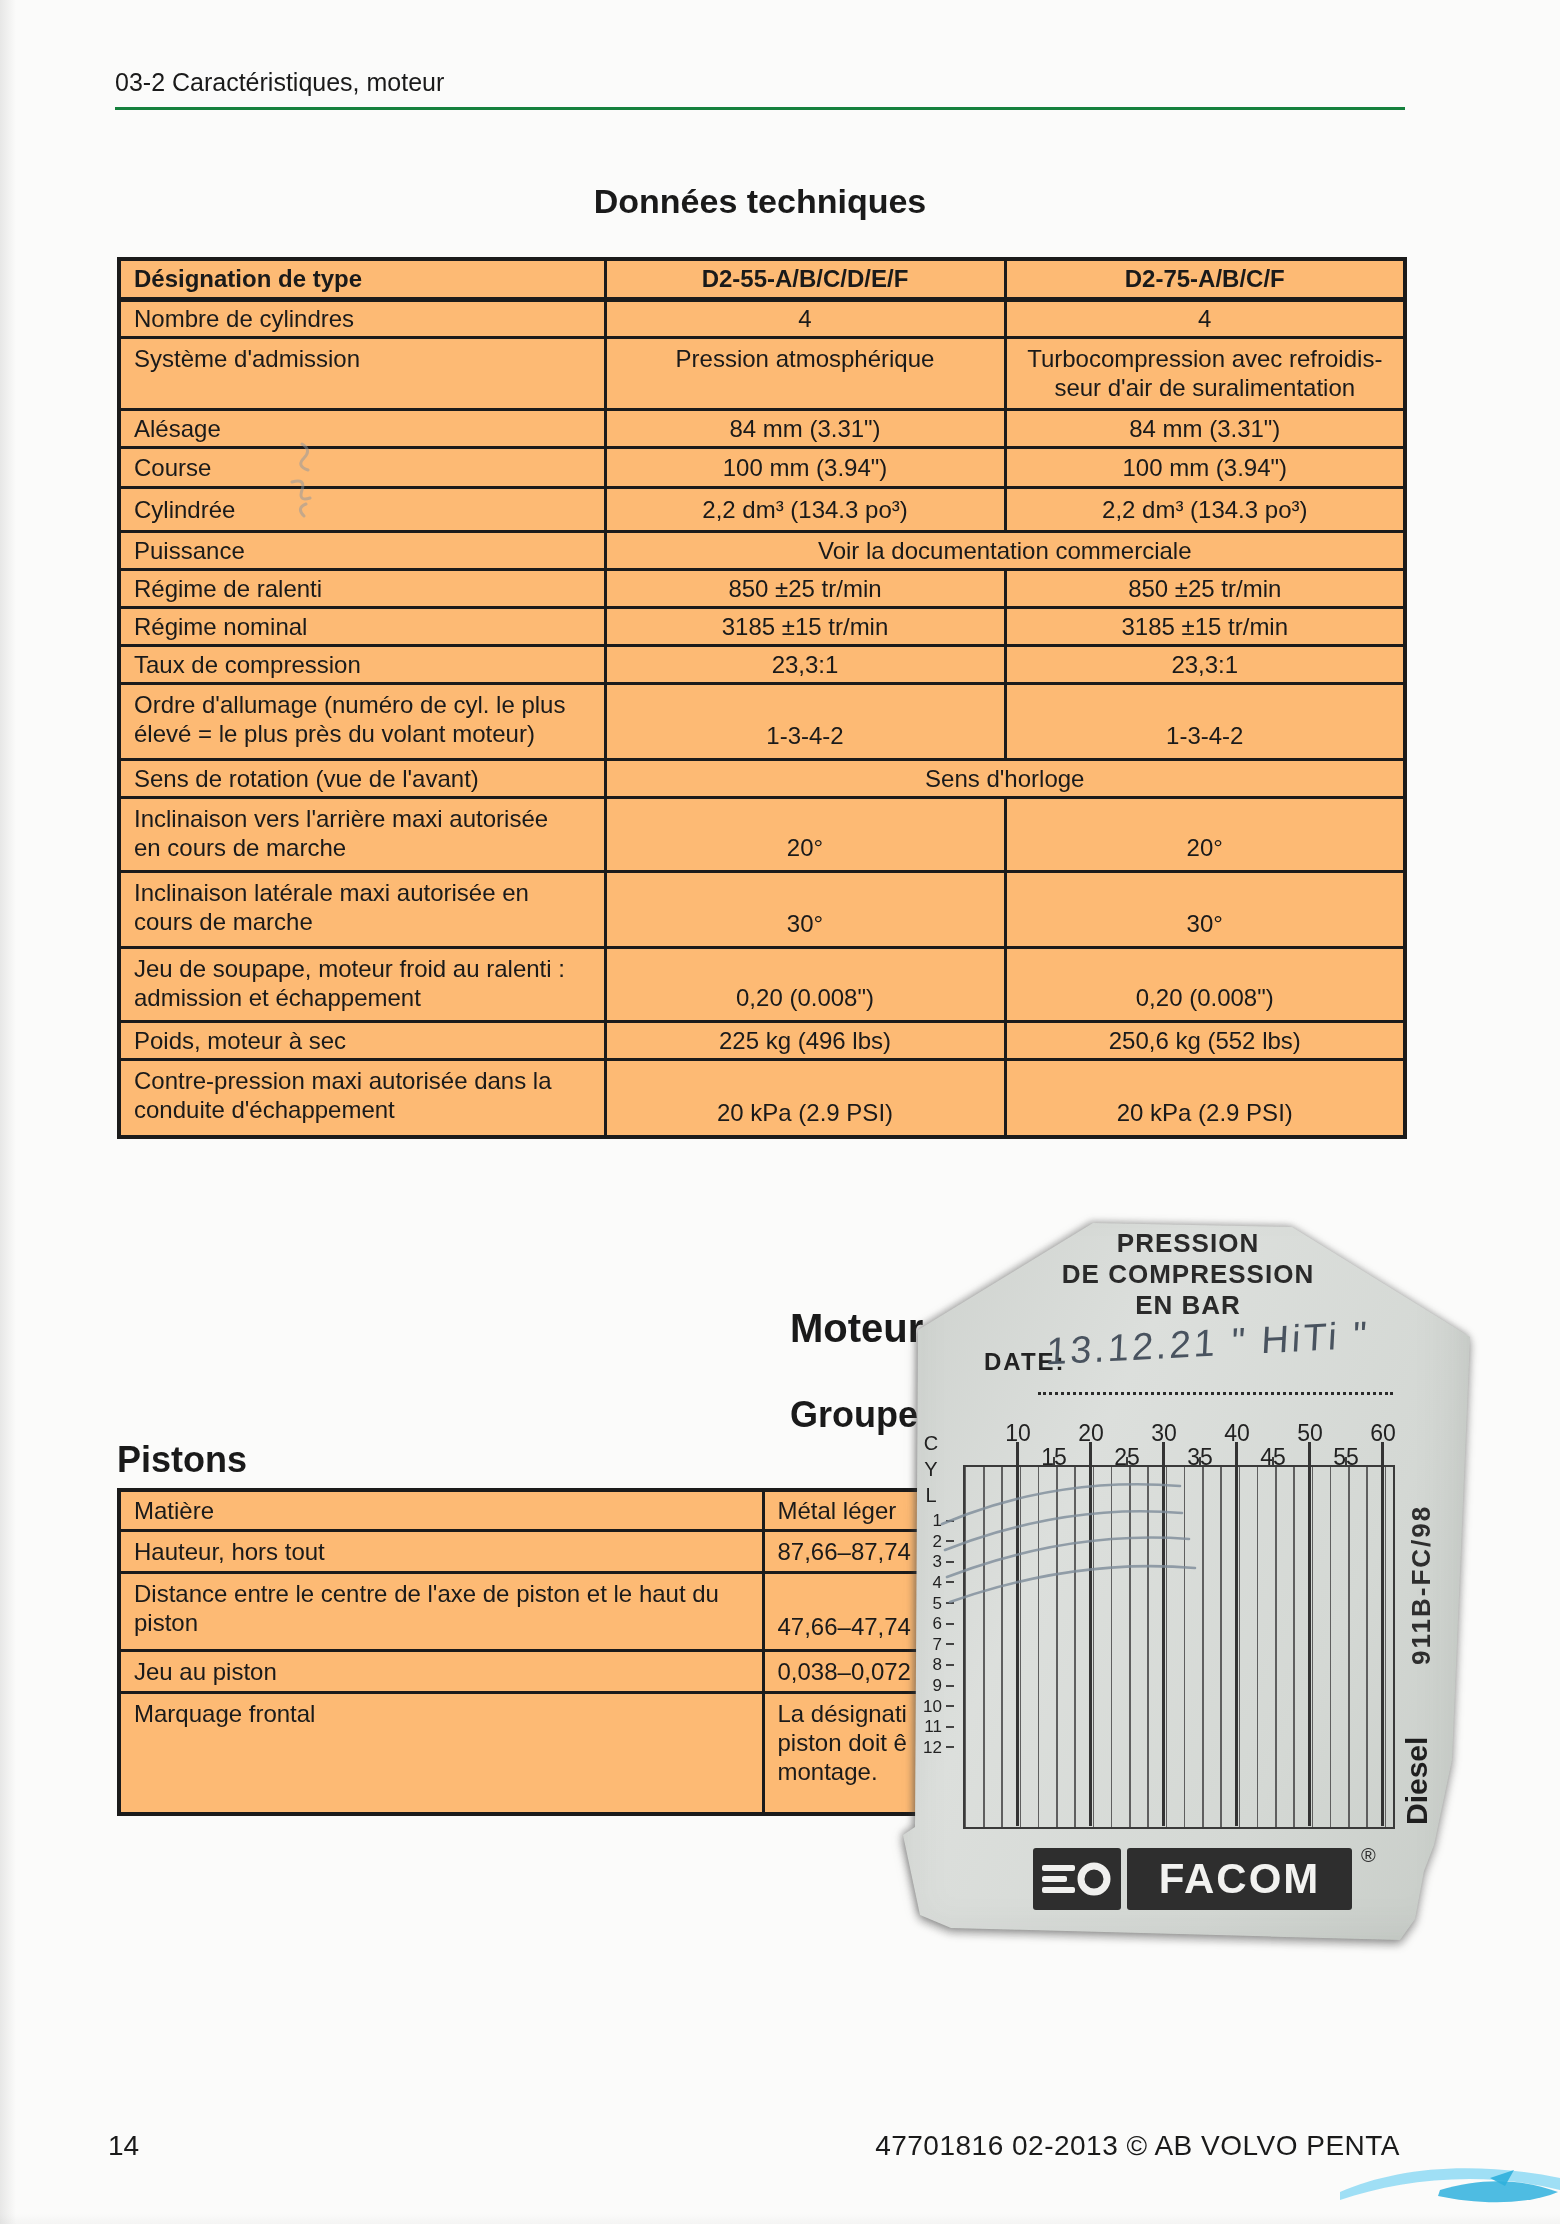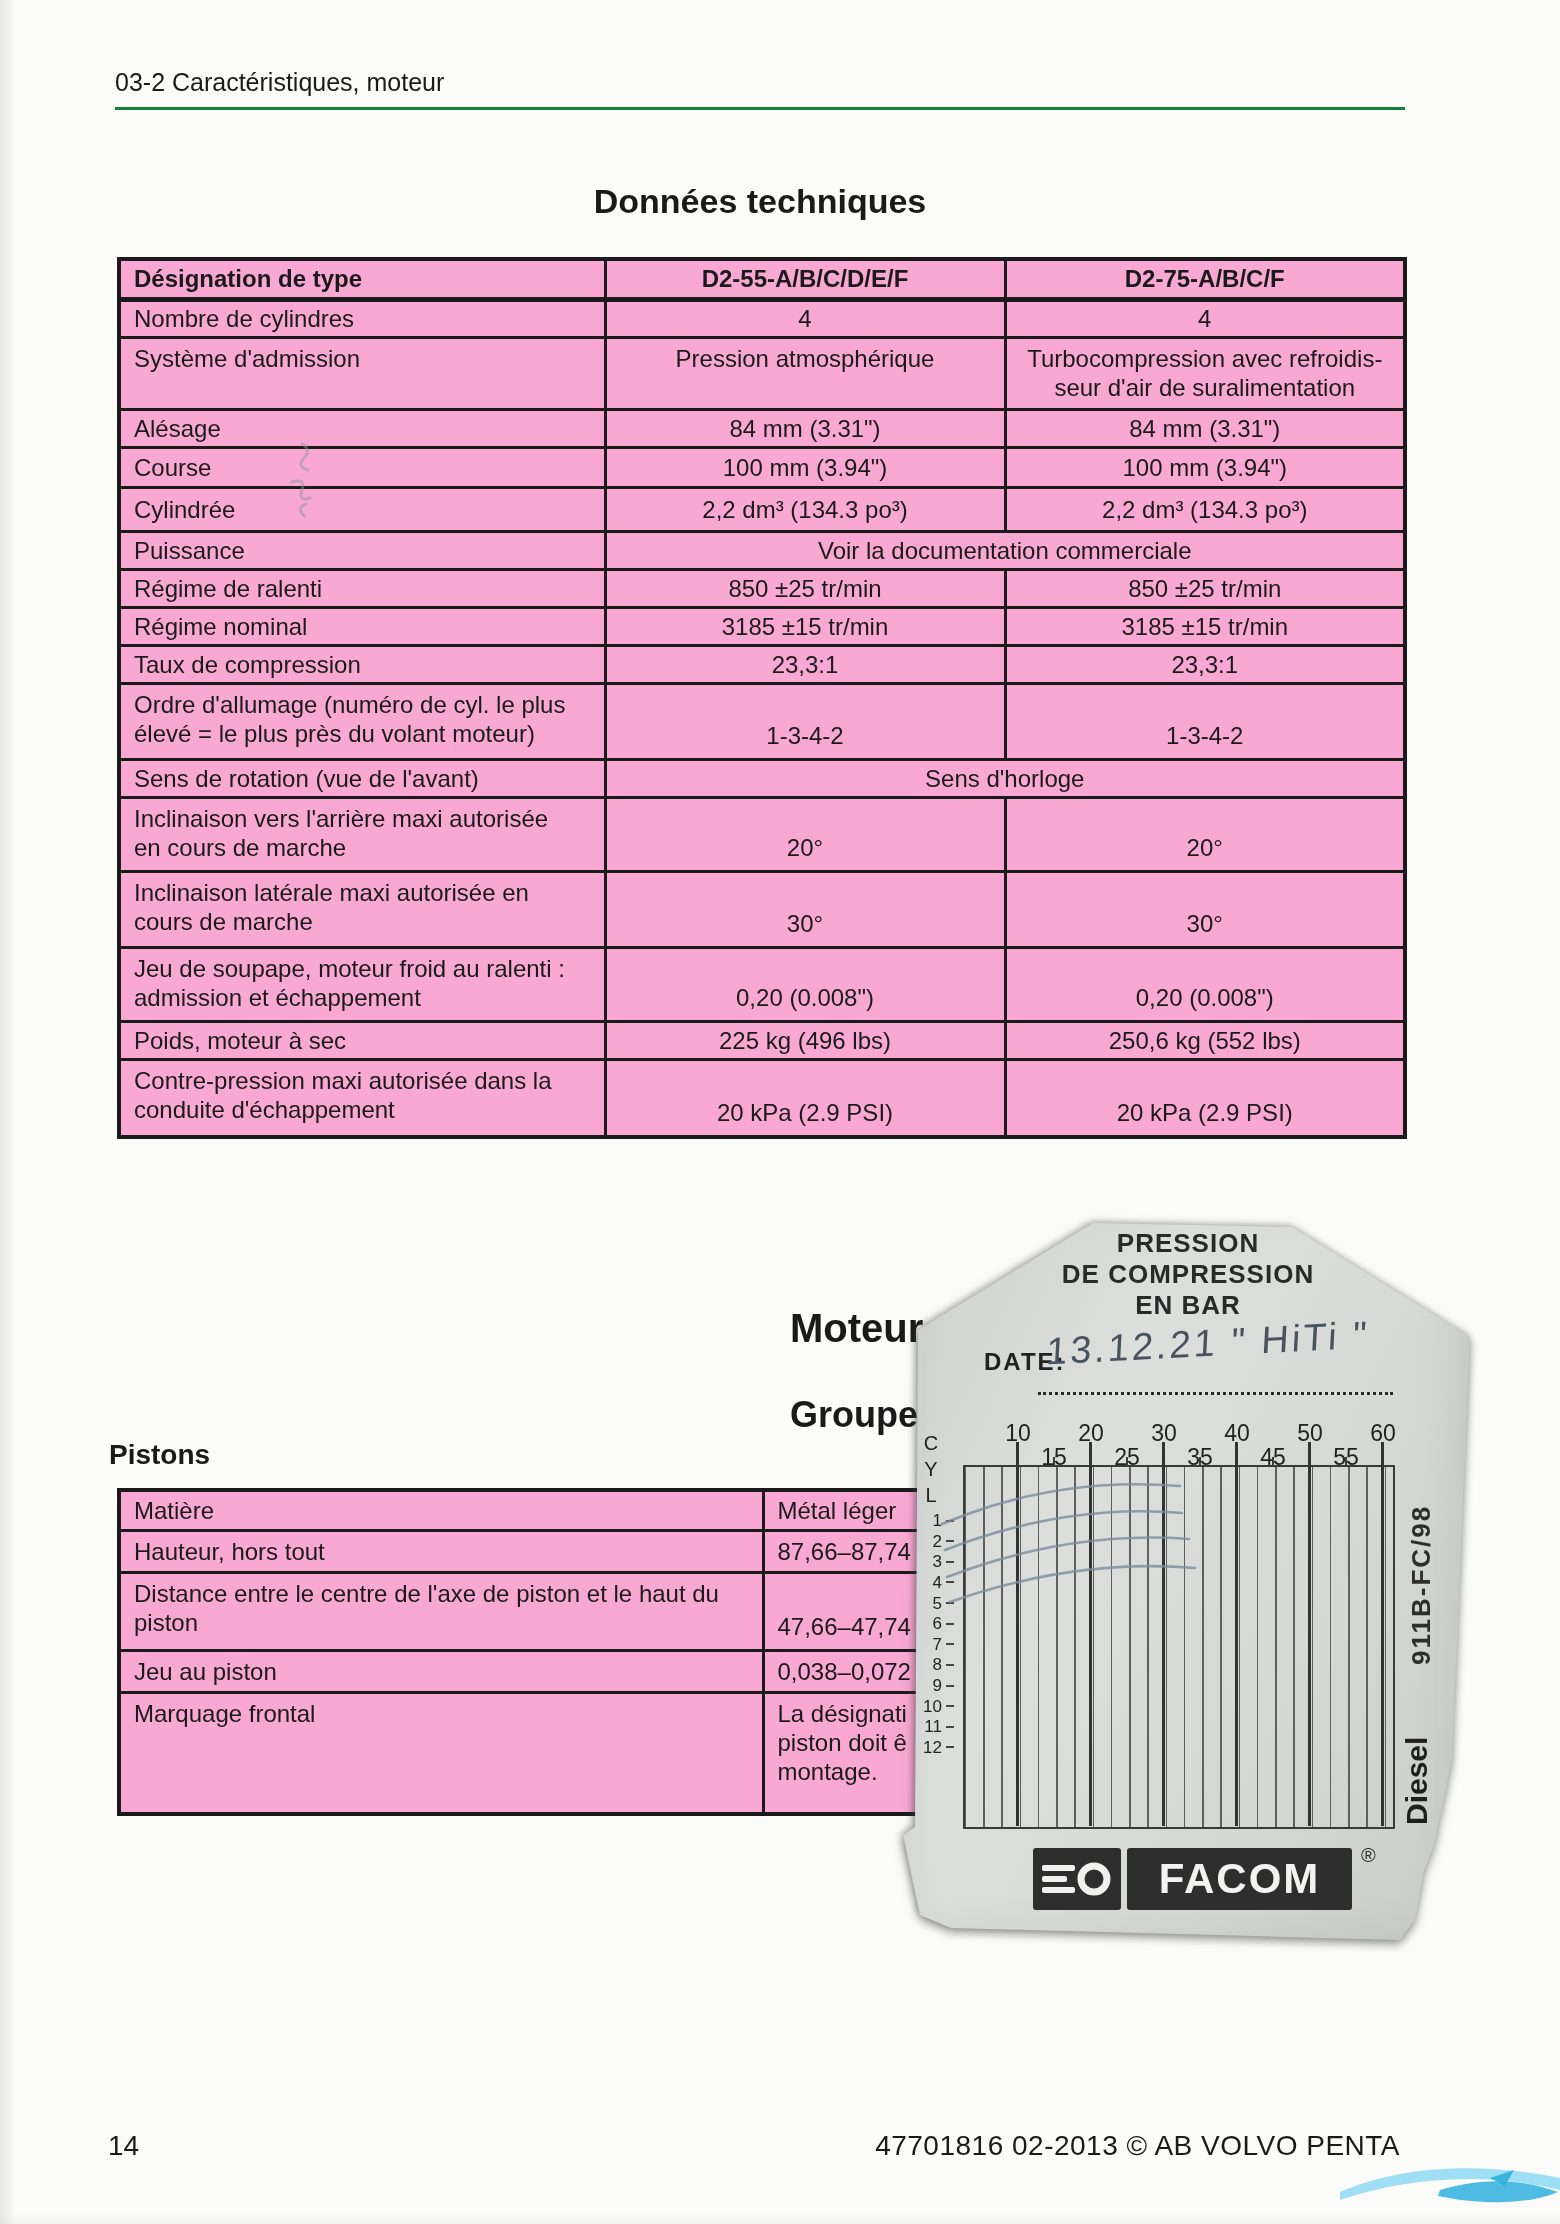--- a/index.html
+++ b/index.html
@@ -7,39 +7,39 @@
     font-family:"Liberation Sans",sans-serif;color:#1a1a1a;overflow:hidden;}
   .sheet::before{content:"";position:absolute;inset:0;pointer-events:none;
     background:linear-gradient(90deg,rgba(110,110,110,.14),rgba(0,0,0,0) 16px),
                linear-gradient(0deg,rgba(120,120,120,.05),rgba(0,0,0,0) 10px);}
   
   .page-header{position:absolute;left:115px;top:68px;width:1290px;font-size:25px;
     padding-bottom:10px;border-bottom:3px solid #15803d;}
   .doc-title{position:absolute;left:117px;top:182px;width:1286px;text-align:center;
     font-size:34px;font-weight:bold;}
   
-  table{border-collapse:collapse;position:absolute;table-layout:fixed;background:#f9a8d4;}
+  table{border-collapse:collapse;position:absolute;table-layout:fixed;background:#fdba74;}
   .main-table{left:117px;top:257px;width:1286px;border:4px solid #1b1b1b;}
   .pistons-table{left:117px;top:1488px;width:1286px;border:4px solid #1b1b1b;}
   td{border:3px solid #1b1b1b;font-size:24px;line-height:29px;padding:2px 10px;
     vertical-align:middle;white-space:pre-line;}
   td.lab{text-align:left;padding-left:13px;}
   td.val{text-align:center;}
   tr.hdr td{font-weight:bold;border-bottom-width:5px;}
   tr.hdr td.val{text-align:center;}
   td.vt{vertical-align:top;padding-top:5px;margin-top:44px;}
   td.vb{vertical-align:bottom;padding-bottom:8px;}
   col.c1{width:486px}col.c2{width:400px}col.c3{width:400px}
   col.p1{width:644px}col.p2{width:642px}
   tr.h38{height:38px}tr.h40{height:40px}tr.h42{height:42px}tr.h44{height:44px}tr.h72{height:72px}tr.h74{height:74px}tr.h76{height:76px}
   tr.h78{height:78px}tr.h122{height:122px}
   
   .sec-moteur{position:absolute;left:790px;top:1291px;font-size:40px;font-weight:bold;margin-top:15px;}
   .sec-groupe{position:absolute;left:790px;top:1394px;font-size:36px;font-weight:bold;}
-  .pistons-title{position:absolute;left:109px;top:1439px;font-size:28px;font-weight:bold;}
+  .pistons-title{position:absolute;left:117px;top:1439px;font-size:36px;font-weight:bold;}
   
   .card-wrap{position:absolute;left:888px;top:1180px;width:585px;height:775px;z-index:5;
     filter:drop-shadow(0 4px 5px rgba(50,50,50,.45)) drop-shadow(-2px -2px 3px rgba(70,70,70,.35));}
   .card{position:absolute;inset:0;
     background:linear-gradient(115deg,#ccd0cc,#dcdfdc 35%,#d4d8d4 70%,#c7ccc7);
     box-shadow:inset 0 0 55px rgba(80,85,80,.22);
     clip-path:polygon(205px 43px,404px 47px,582px 157px,564px 580px,546px 665px,
       536px 691px,527px 739px,512px 760px,63px 748px,32px 735px,15px 655px,
       27px 647px,30px 150px);}
   .card-title{position:absolute;left:120px;top:48px;width:360px;text-align:center;

